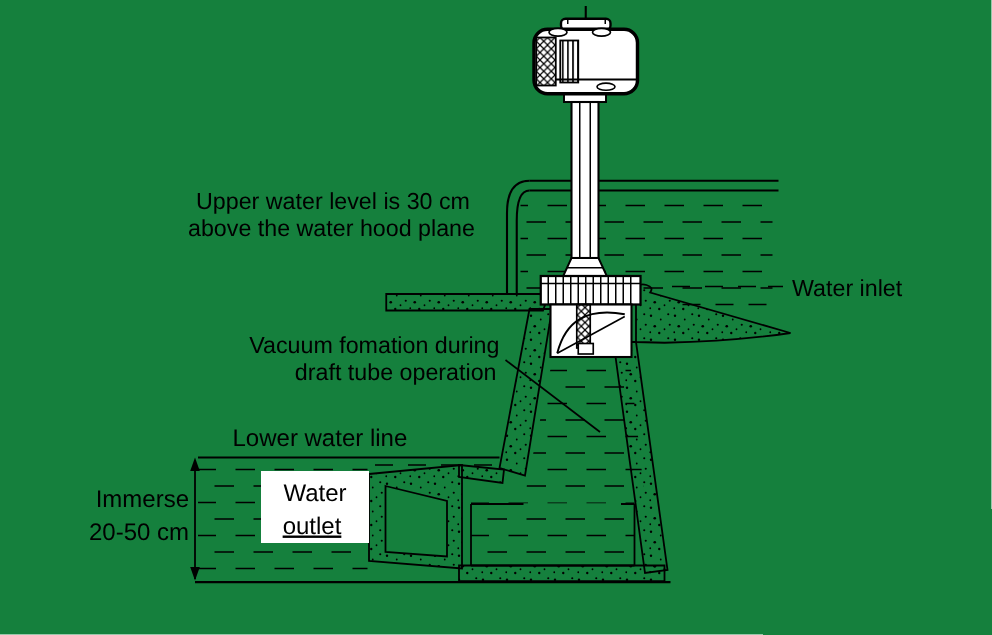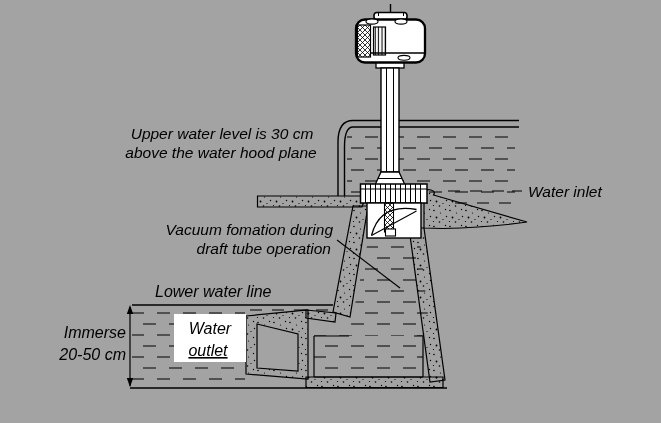--- a/index.html
+++ b/index.html
@@ -1,17 +1,17 @@
 <!DOCTYPE html>
 <html><head>
 <meta charset="utf-8">
 <style>
   html,body{margin:0;padding:0;background:#ffffff;}
   body{font-family:"Liberation Sans",sans-serif;}
-  .stage{position:relative;width:661px;height:423px;background:#a3a3a3;overflow:hidden;font-style:italic;}
+  .stage{position:relative;width:661px;height:423px;background:#15803d;overflow:hidden;}
   svg text{fill:#000;}
   .lbl{font-size:15.5px;}
   .lbl-big{font-size:16px;}
   .u{text-decoration:underline;}
 </style>
 </head>
 <body>
 
 <div class="stage">
 <svg width="661" height="423" viewBox="0 0 661 423">

